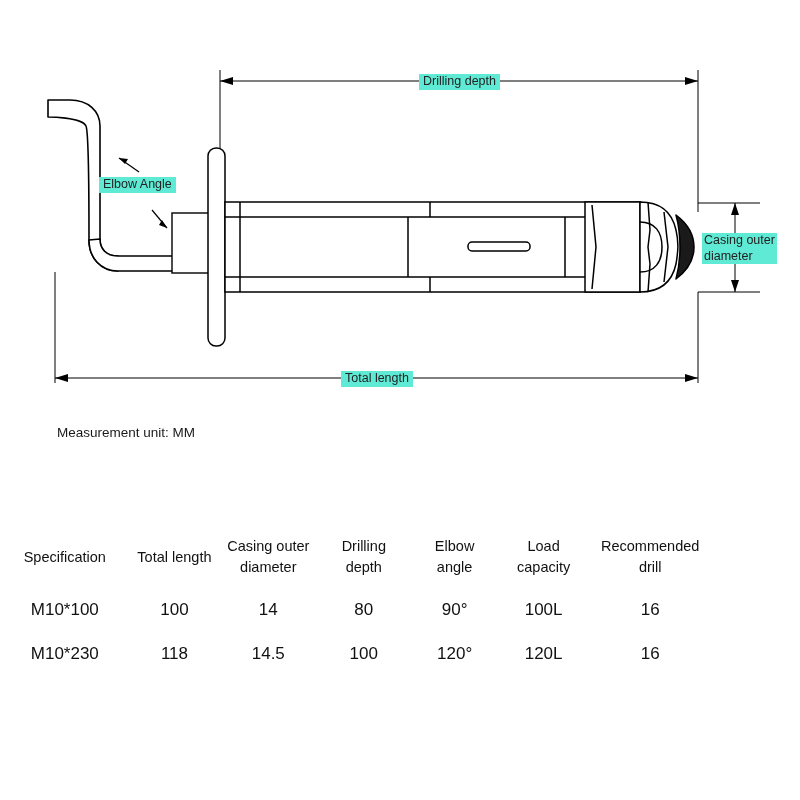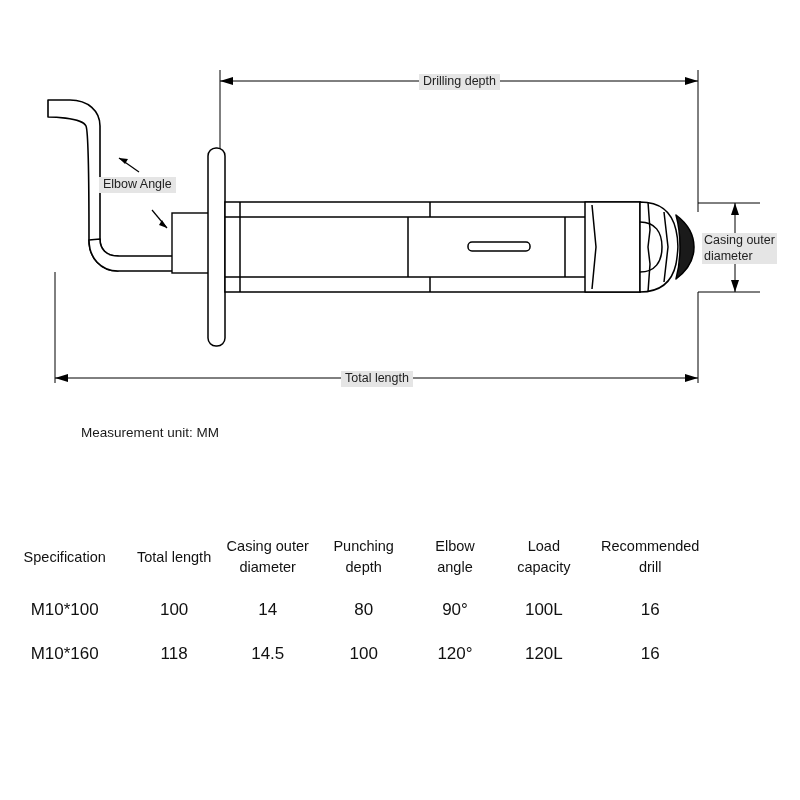--- a/index.html
+++ b/index.html
@@ -32,21 +32,21 @@
   #diagram-svg {
     position: absolute;
     left: 0;
     top: 0;
   }
 
   .dim-label {
     position: absolute;
     font-size: 12.5px;
     color: #222;
-    background: #e5e5e5;
+    background: #5eead4;
     padding: 0 4px;
     white-space: nowrap;
     line-height: 1.25;
   }
   #label-drilling-depth {
     left: 419px;
     top: 74px;
   }
   #label-total-length {
     left: 341px;
@@ -62,21 +62,20 @@
     text-align: left;
     padding: 0 2px;
   }
 
   .note-text {
     position: absolute;
     font-size: 13.5px;
     color: #1a1a1a;
     line-height: 1.75;
     white-space: nowrap;
-    margin-left: 24px;
   }
   #note-unit {
     left: 57px;
     top: 421px;
   }
   #note-measure {
     left: 279px;
     top: 421px;
   }
 
@@ -224,21 +223,21 @@
           <span>Specification</span>
         </th>
         <th class="col-1">
           <span>Total length</span>
         </th>
         <th class="col-2">
           <span>Casing outer</span><br>
           <span>diameter</span>
         </th>
         <th class="col-3">
-          <span>Punching</span><br>
+          <span>Drilling</span><br>
           <span>depth</span>
         </th>
         <th class="col-4">
           <span>Elbow</span><br>
           <span>angle</span>
         </th>
         <th class="col-5">
           <span>Load</span><br>
           <span>capacity</span>
         </th>
@@ -252,21 +251,21 @@
       <tr>
         <td class="col-spec">M10*100</td>
         <td>100</td>
         <td>14</td>
         <td>80</td>
         <td>90°</td>
         <td>100L</td>
         <td>16</td>
       </tr>
       <tr>
-        <td class="col-spec">M10*160</td>
+        <td class="col-spec">M10*230</td>
         <td>118</td>
         <td>14.5</td>
         <td>100</td>
         <td>120°</td>
         <td>120L</td>
         <td>16</td>
       </tr>
     </tbody>
   </table>
 

